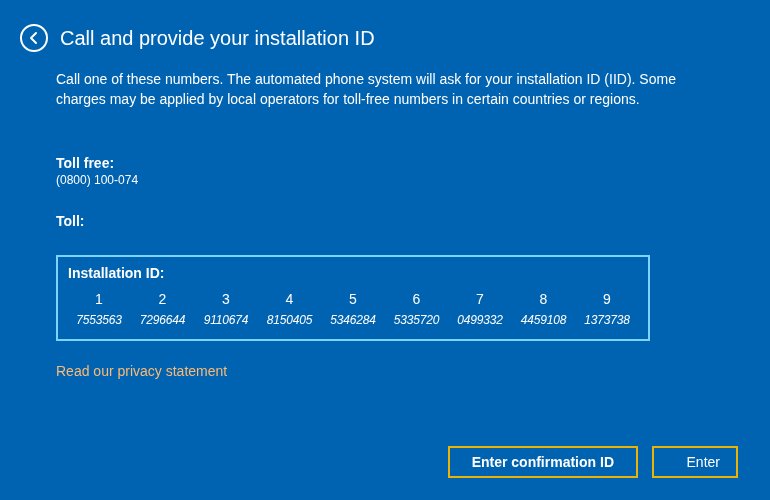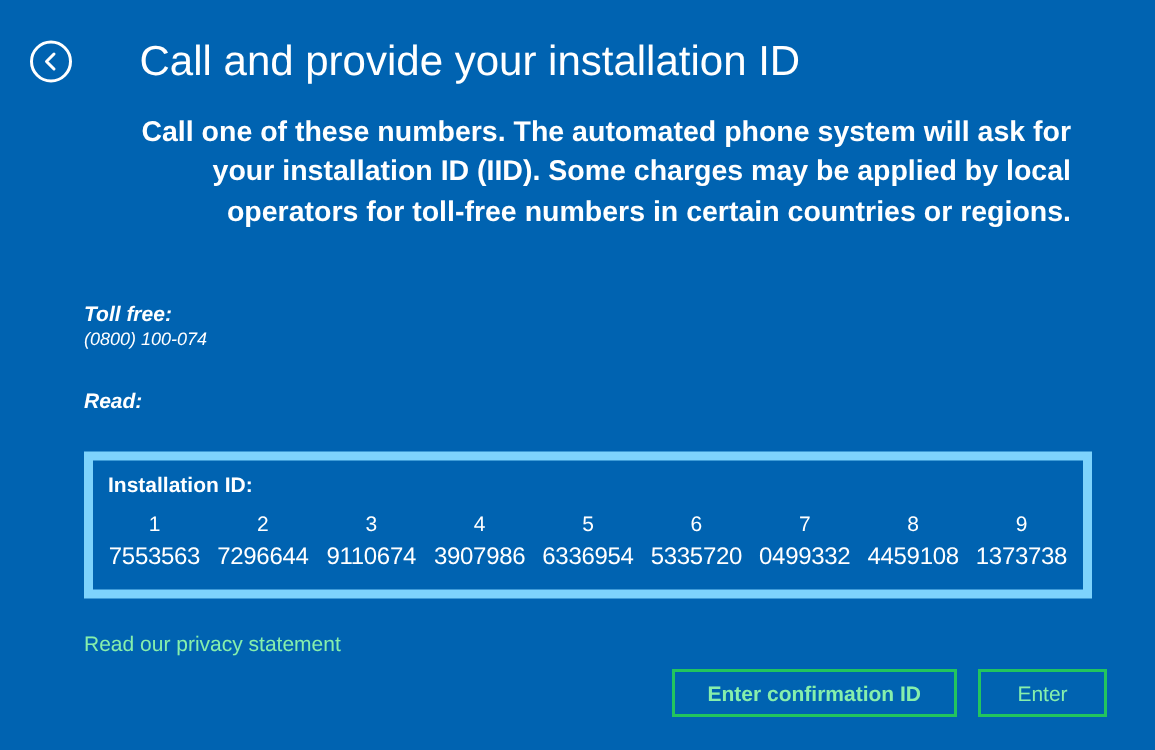--- a/index.html
+++ b/index.html
@@ -24,73 +24,71 @@
       border: 2px solid #ffffff;
       border-radius: 50%;
       display: flex;
       align-items: center;
       justify-content: center;
       cursor: pointer;
       flex-shrink: 0;
     }
     .back-button svg { display: block; }
     .title {
-      font-size: 28px;
+      font-size: 20px;
       font-weight: 300;
       line-height: 1.2;
-      margin-left: 33px;
     }
     .content {
       padding: 18px 56px 0 56px;
     }
     .description {
-      font-size: 19px;
-      font-weight: 700;
+      font-size: 14px;
+      font-weight: 400;
       line-height: 1.4;
-      text-align: right;
     }
-    .phone-section { margin-top: 46px; font-style: italic; }
+    .phone-section { margin-top: 46px; }
     .phone-block { margin-bottom: 26px; }
     .phone-label { font-size: 14px; font-weight: 600; }
     .phone-number { font-size: 12px; margin-top: 2px; }
     .iid-box {
-      border: 6px solid #7dd3fc;
+      border: 2px solid #7dd3fc;
       padding: 8px 10px 12px 10px;
       margin-top: 21px;
-      width: 672px;
+      width: 594px;
     }
     .iid-label { font-size: 14px; font-weight: 600; margin-bottom: 10px; }
     .iid-grid { display: flex; justify-content: space-between; }
     .iid-col { text-align: center; width: 62px; }
     .iid-index { font-size: 14px; margin-bottom: 6px; }
-    .iid-value { font-size: 16px; letter-spacing: -0.2px; }
+    .iid-value { font-size: 12px; letter-spacing: -0.2px; font-style: italic; }
     .privacy-link {
       display: inline-block;
       margin-top: 22px;
       font-size: 14px;
       cursor: pointer;
-      color: #86efac;
+      color: #fdba74;
     }
     .footer {
       position: absolute;
       bottom: 22px;
       right: 32px;
       display: flex;
       gap: 14px;
     }
     .footer-btn {
-      border: 2px solid #22c55e;
+      border: 2px solid #eab308;
       background: transparent;
-      color: #86efac;
+      color: #ffffff;
       font-size: 14px;
       font-family: inherit;
       padding: 6px 16px;
       cursor: pointer;
       min-width: 86px;
-      text-align: center;
+      text-align: right;
     }
     .footer-btn.primary {
       font-weight: 600;
       padding: 6px 22px;
     }
   </style>
 </head>
 <body>
 
 <div class="header">
@@ -106,46 +104,46 @@
 
 <div class="content">
   <p class="description">Call one of these numbers. The automated phone system will ask for your installation ID (IID). Some charges may be applied by local operators for toll-free numbers in certain countries or regions.</p>
 
   <div class="phone-section">
     <div class="phone-block">
       <div class="phone-label">Toll free:</div>
       <div class="phone-number">(0800) 100-074</div>
     </div>
     <div class="phone-block">
-      <div class="phone-label">Read:</div>
+      <div class="phone-label">Toll:</div>
     </div>
   </div>
 
   <div class="iid-box">
     <div class="iid-label">Installation ID:</div>
     <div class="iid-grid">
       <div class="iid-col">
         <div class="iid-index">1</div>
         <div class="iid-value">7553563</div>
       </div>
       <div class="iid-col">
         <div class="iid-index">2</div>
         <div class="iid-value">7296644</div>
       </div>
       <div class="iid-col">
         <div class="iid-index">3</div>
         <div class="iid-value">9110674</div>
       </div>
       <div class="iid-col">
         <div class="iid-index">4</div>
-        <div class="iid-value">3907986</div>
+        <div class="iid-value">8150405</div>
       </div>
       <div class="iid-col">
         <div class="iid-index">5</div>
-        <div class="iid-value">6336954</div>
+        <div class="iid-value">5346284</div>
       </div>
       <div class="iid-col">
         <div class="iid-index">6</div>
         <div class="iid-value">5335720</div>
       </div>
       <div class="iid-col">
         <div class="iid-index">7</div>
         <div class="iid-value">0499332</div>
       </div>
       <div class="iid-col">

